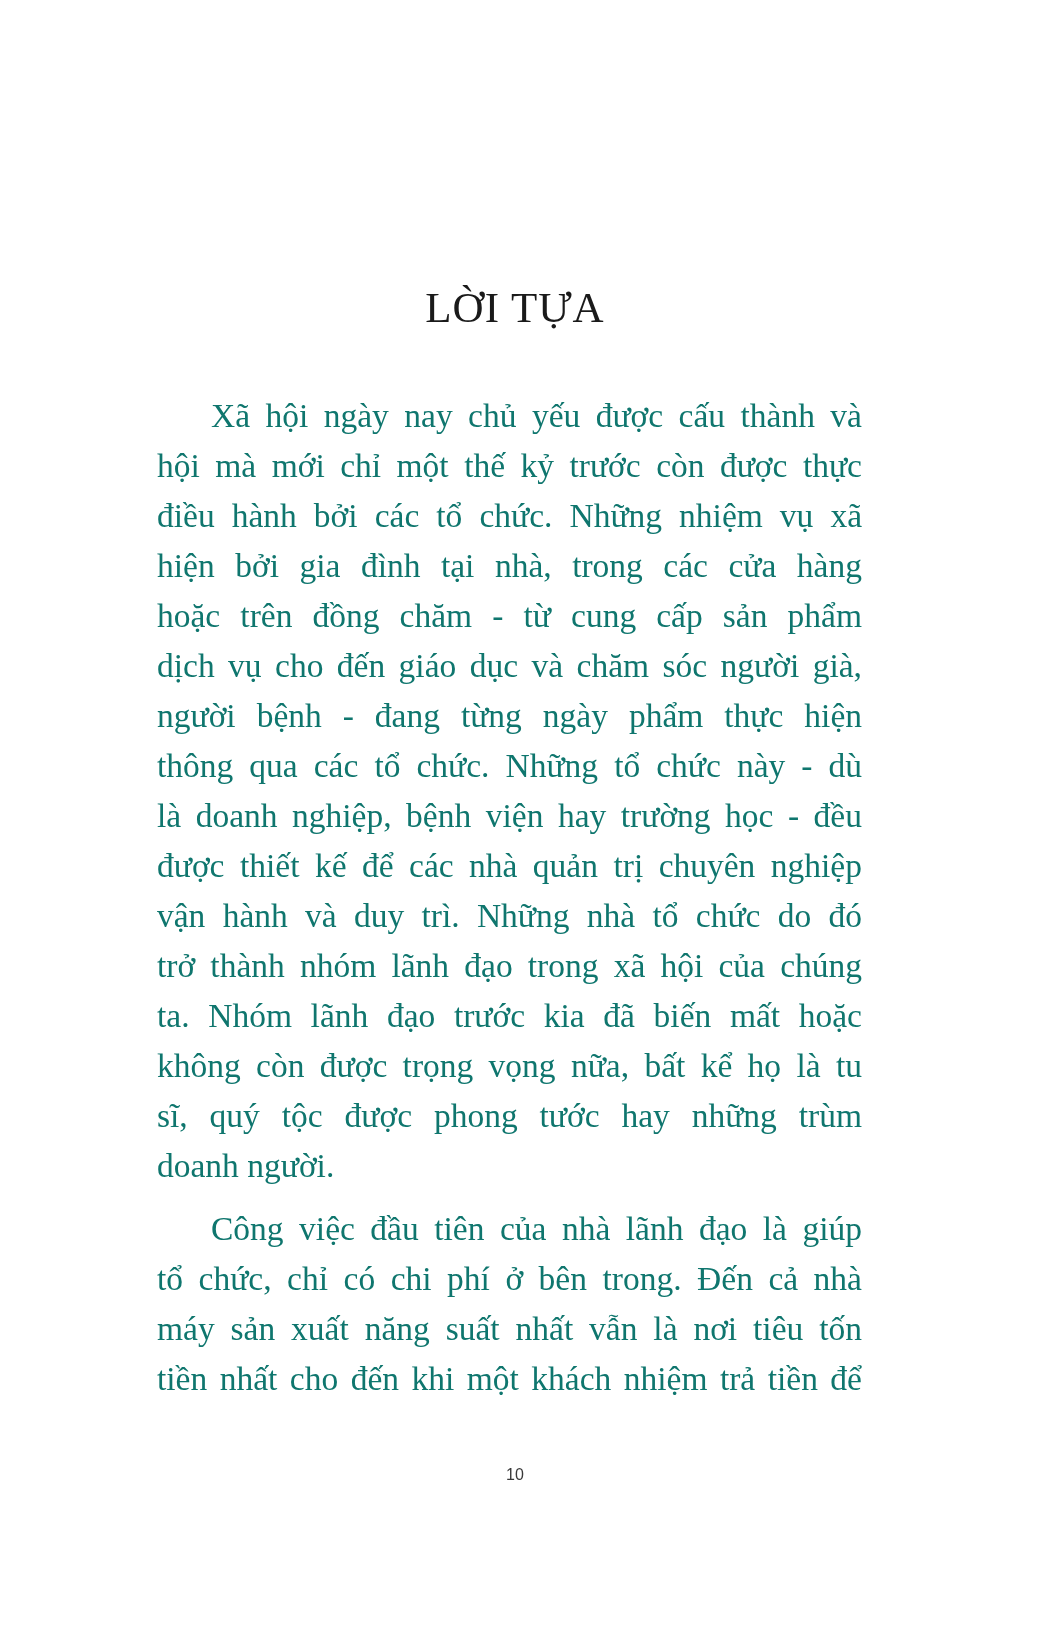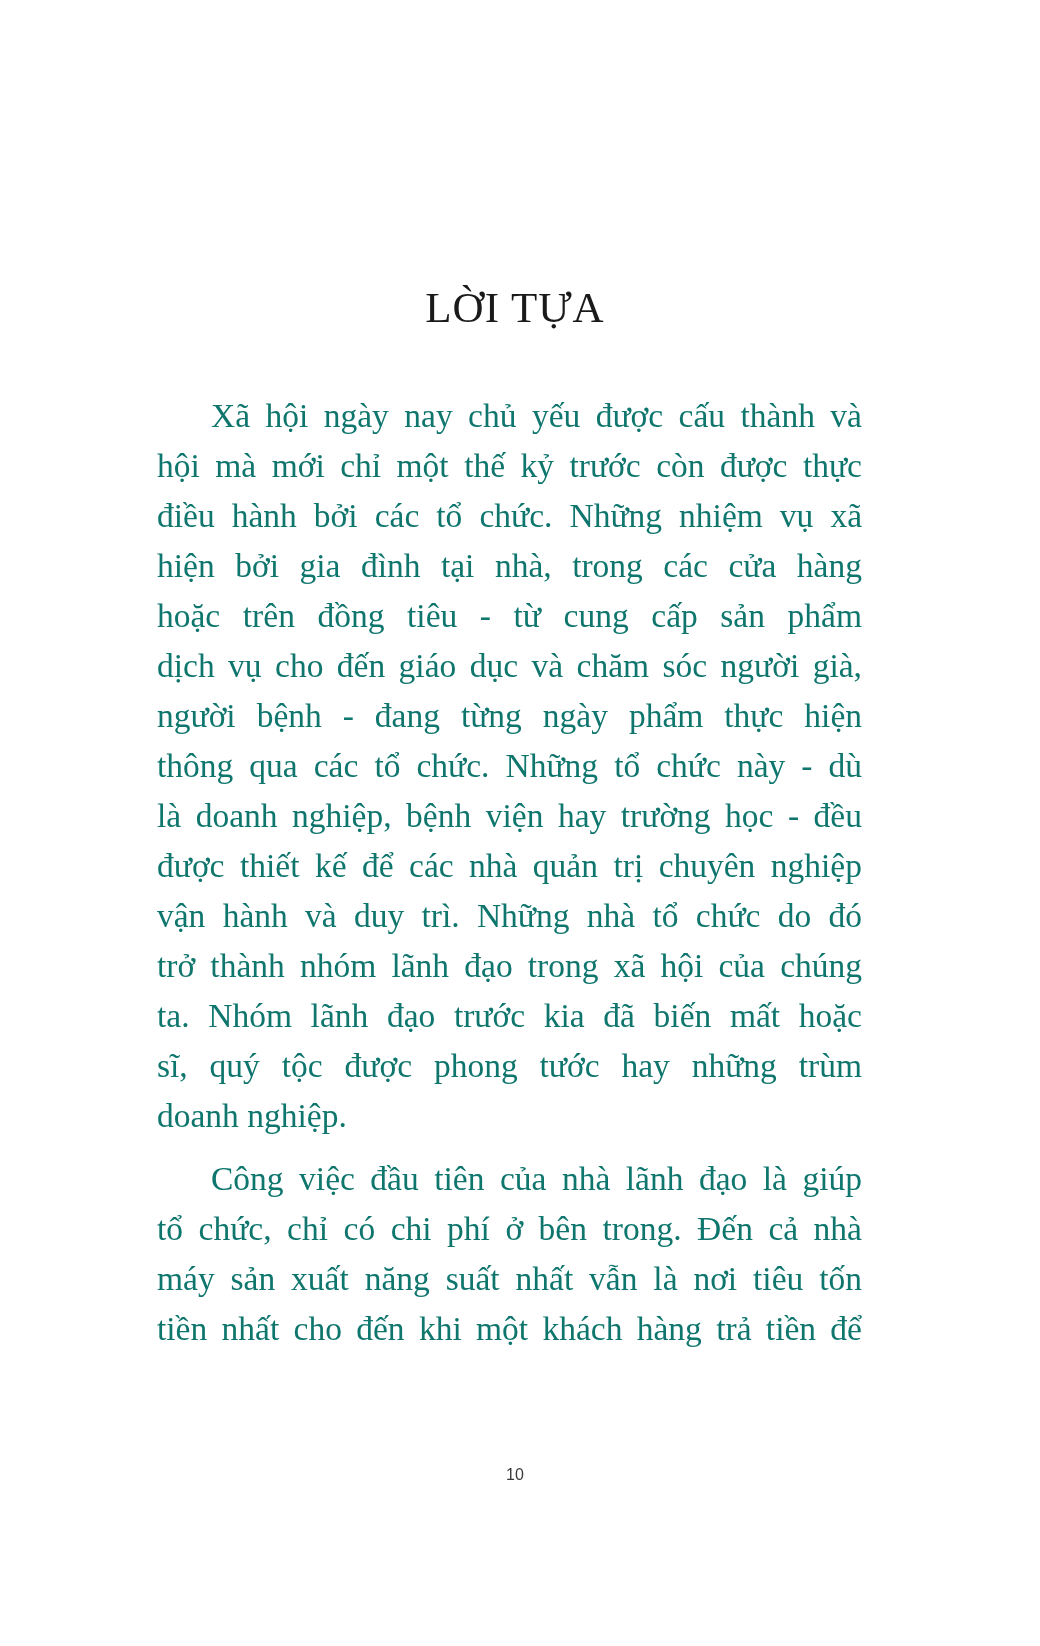--- a/index.html
+++ b/index.html
@@ -76,34 +76,35 @@
 
 <div class="page">
   <h1 class="title">LỜI TỰA</h1>
 
   <div class="body-text">
     <div class="para-lines">
       <span class="line indent">Xã hội ngày nay chủ yếu được cấu thành và</span>
       <span class="line">hội mà mới chỉ một thế kỷ trước còn được thực</span>
       <span class="line">điều hành bởi các tổ chức. Những nhiệm vụ xã</span>
       <span class="line">hiện bởi gia đình tại nhà, trong các cửa hàng</span>
-      <span class="line">hoặc trên đồng tiêu - từ cung cấp sản phẩm</span>
+      <span class="line">hoặc trên đồng chăm - từ cung cấp sản phẩm</span>
       <span class="line">dịch vụ cho đến giáo dục và chăm sóc người già,</span>
       <span class="line">người bệnh - đang từng ngày phẩm thực hiện</span>
       <span class="line">thông qua các tổ chức. Những tổ chức này - dù</span>
       <span class="line">là doanh nghiệp, bệnh viện hay trường học - đều</span>
       <span class="line">được thiết kế để các nhà quản trị chuyên nghiệp</span>
       <span class="line">vận hành và duy trì. Những nhà tổ chức do đó</span>
       <span class="line">trở thành nhóm lãnh đạo trong xã hội của chúng</span>
       <span class="line">ta. Nhóm lãnh đạo trước kia đã biến mất hoặc</span>
+      <span class="line">không còn được trọng vọng nữa, bất kể họ là tu</span>
       <span class="line">sĩ, quý tộc được phong tước hay những trùm</span>
-      <span class="line last">doanh nghiệp.</span>
+      <span class="line last">doanh người.</span>
     </div>
     <div class="para-lines">
       <span class="line indent">Công việc đầu tiên của nhà lãnh đạo là giúp</span>
       <span class="line">tổ chức, chỉ có chi phí ở bên trong. Đến cả nhà</span>
       <span class="line">máy sản xuất năng suất nhất vẫn là nơi tiêu tốn</span>
-      <span class="line">tiền nhất cho đến khi một khách hàng trả tiền để</span>
+      <span class="line">tiền nhất cho đến khi một khách nhiệm trả tiền để</span>
     </div>
   </div>
 
   <div class="page-number">10</div>
 </div>
 
 </body></html>

